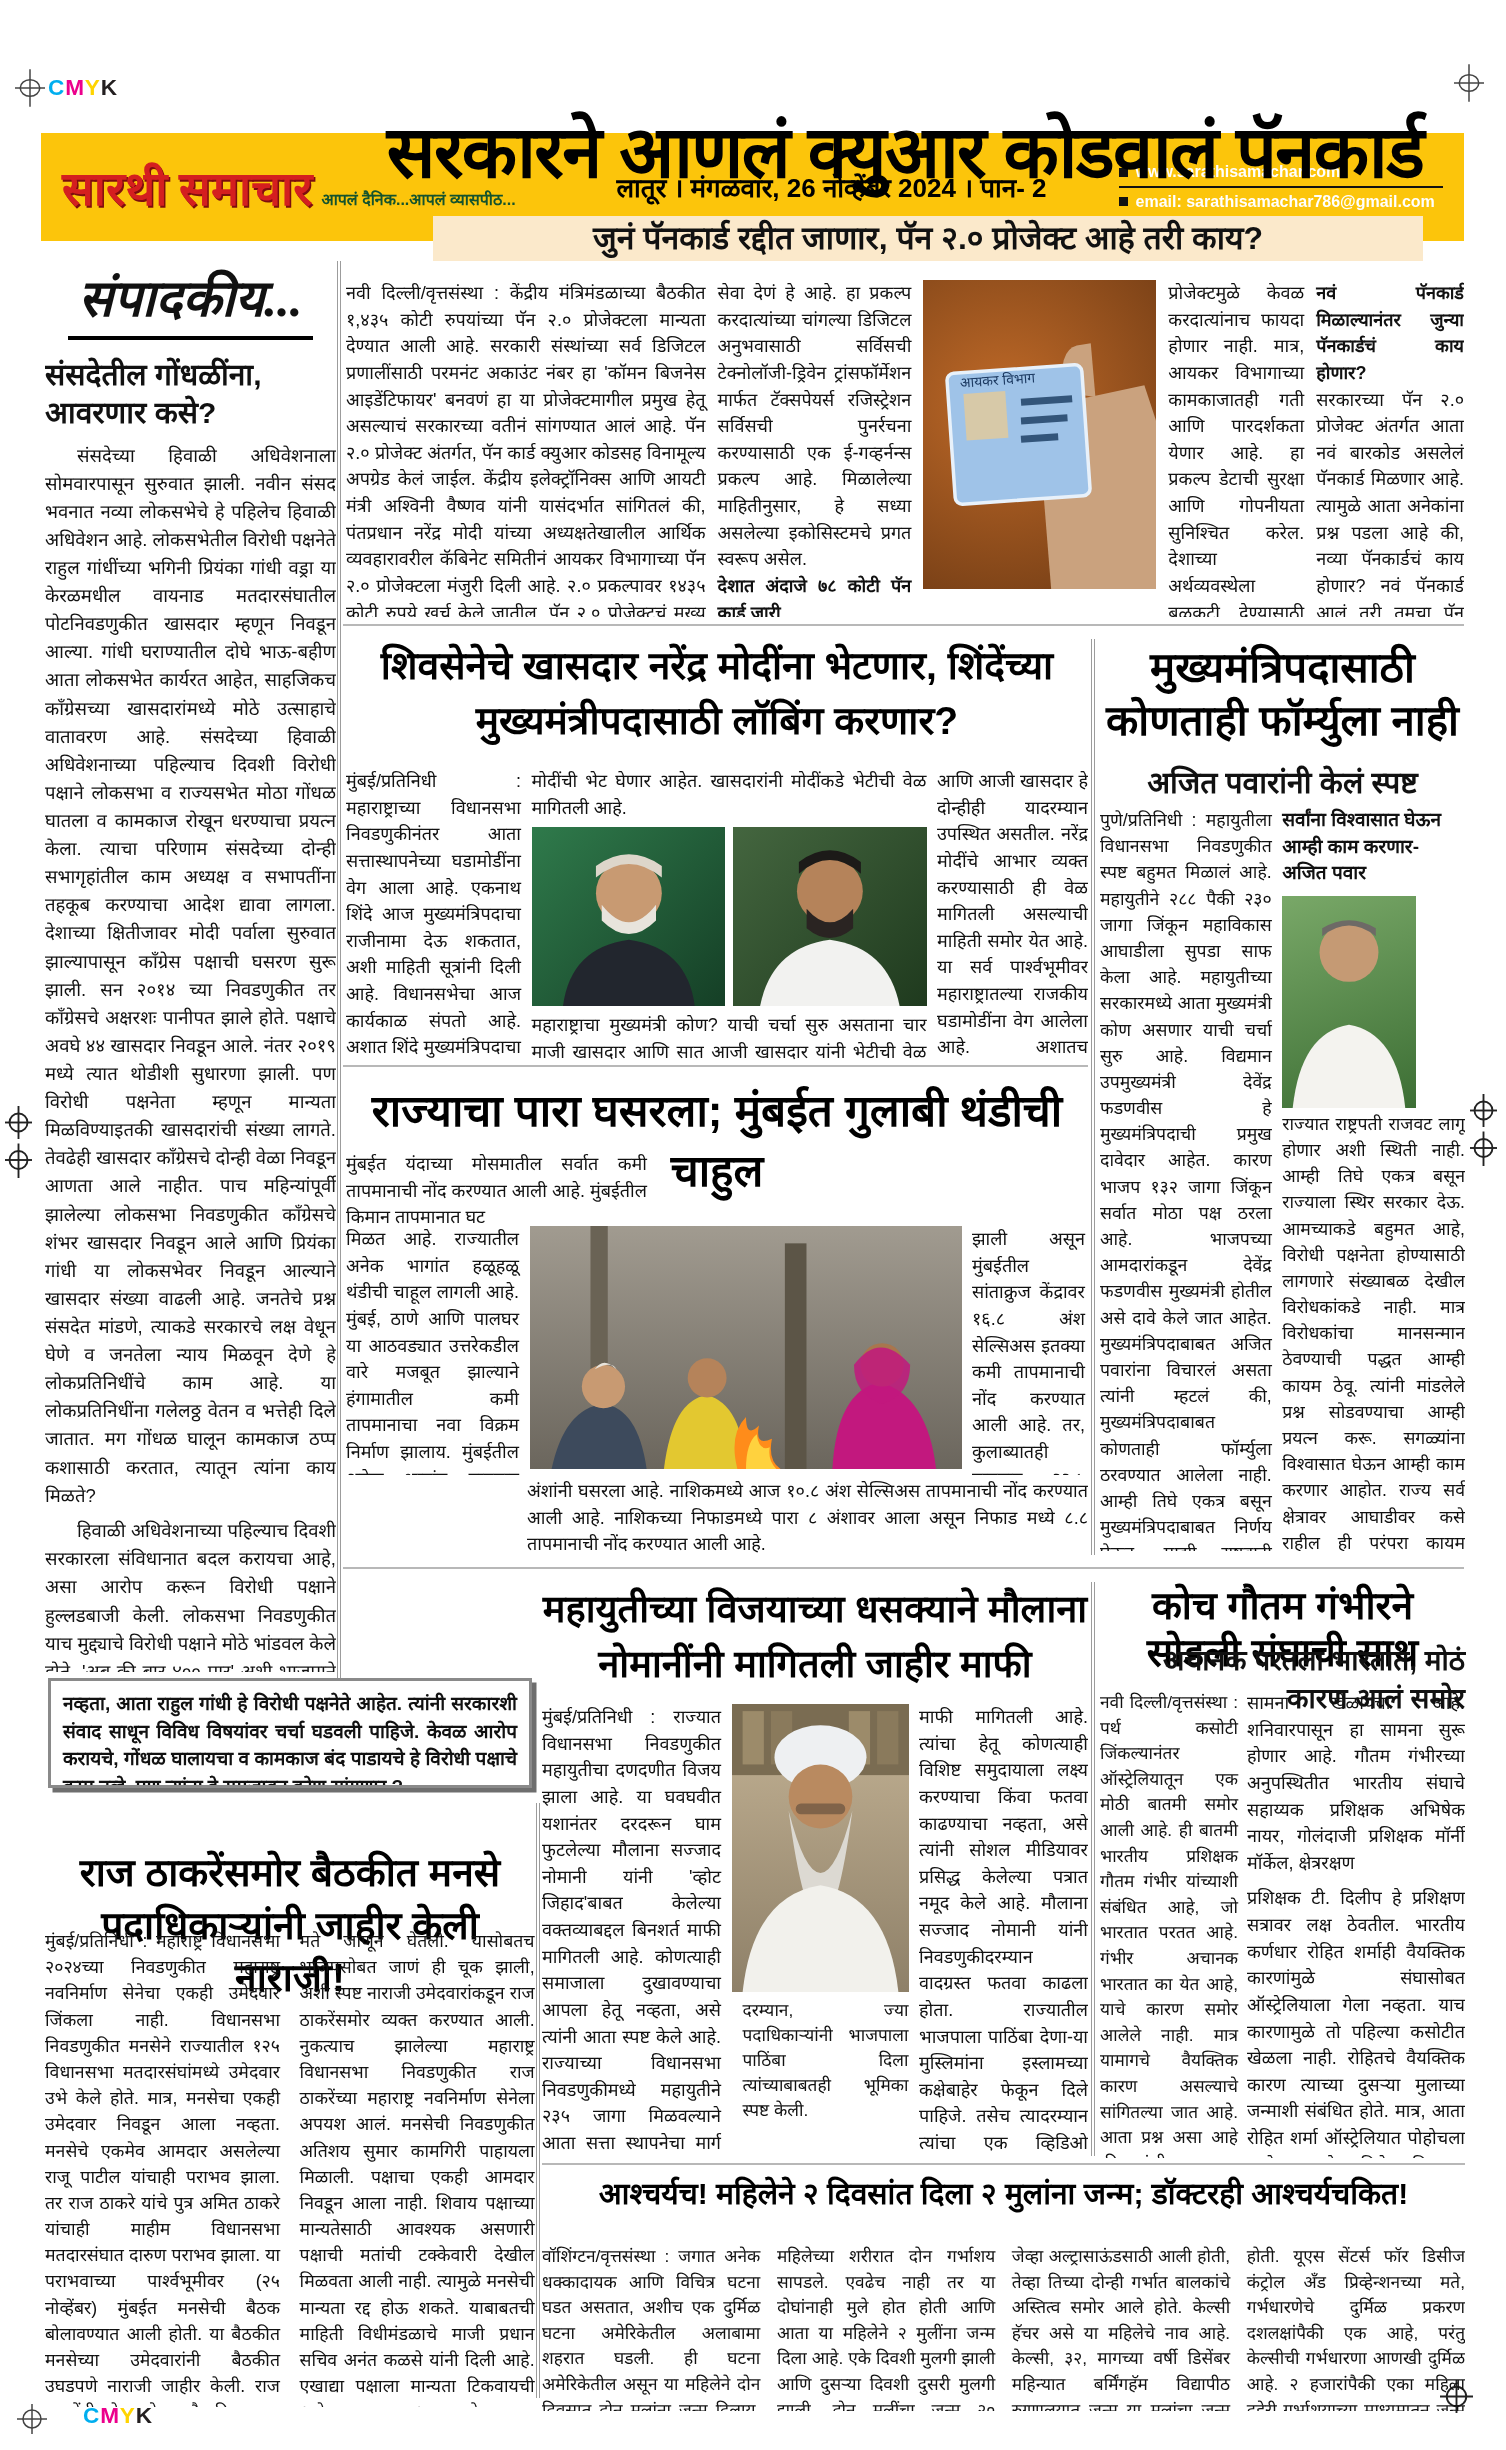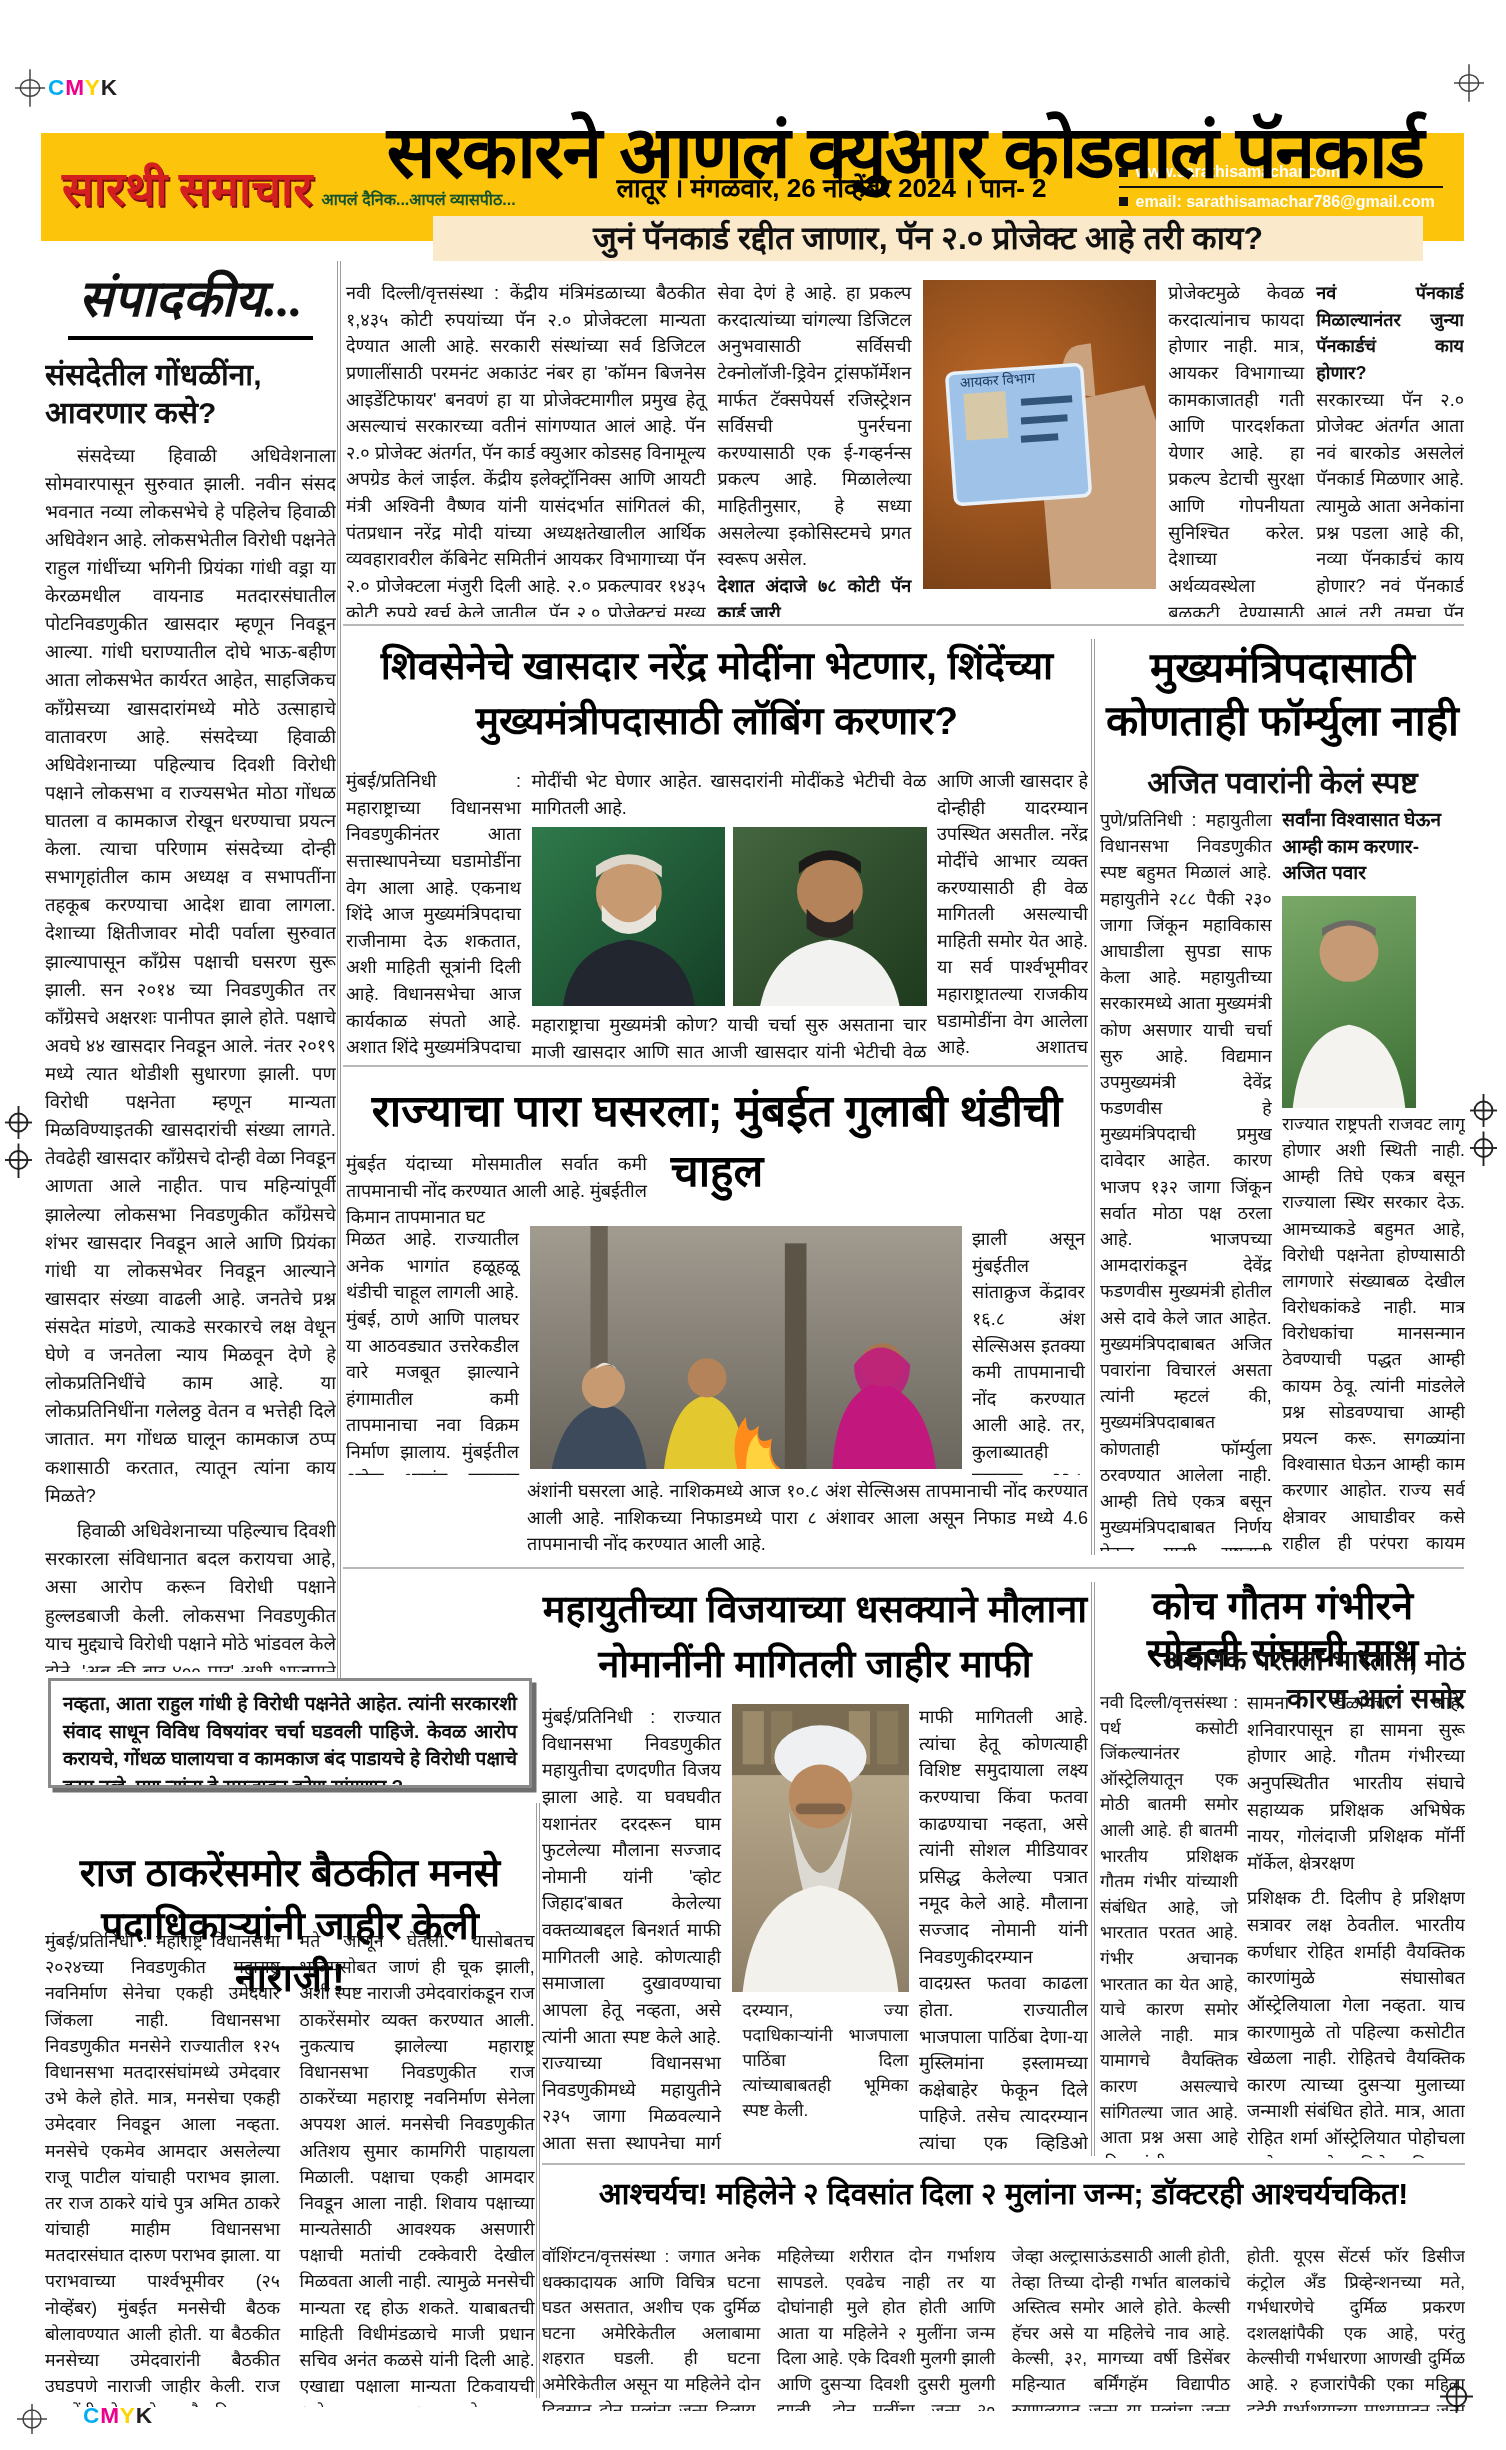--- a/index.html
+++ b/index.html
@@ -305,21 +305,21 @@
         <circle cx="82" cy="70" r="9" fill="#b5835a"></circle>
         <path d="M140 112 Q142 76 162 72 Q184 78 188 112 Z" fill="#c2187e"></path>
         <circle cx="163" cy="64" r="10" fill="#a8764e"></circle>
         <path d="M150 64 Q162 48 176 64 Q176 78 163 82 Q150 78 150 64 Z" fill="#c2187e" opacity="0.85"></path>
         <path d="M96 112 Q92 96 100 88 Q100 98 106 92 Q104 102 112 98 Q110 108 116 112 Z" fill="#ff8c1a"></path>
         <path d="M100 112 Q100 100 105 96 Q106 104 111 102 Q110 108 114 112 Z" fill="#ffd23e"></path>
       </svg>
     </div>
     <div class="w-c3 bodytext" data-name="weather-column-3">झाली असून मुंबईतील सांताक्रुज केंद्रावर १६.८ अंश सेल्सिअस इतक्या कमी तापमानाची नोंद करण्यात आली आहे. तर, कुलाब्यातही तापमान २२.५ अंश सेल्सिअस इतकं नोंदवलं गेलंय. मुंबईपाठोपाठ नाशिक आणि निफाडचा पारा दोन</div>
   </div>
-  <div class="abs w-bottom bodytext" data-name="weather-bottom">अंशांनी घसरला आहे. नाशिकमध्ये आज १०.८ अंश सेल्सिअस तापमानाची नोंद करण्यात आली आहे. नाशिकच्या निफाडमध्ये पारा ८ अंशावर आला असून निफाड मध्ये 4.6 तापमानाची नोंद करण्यात आली आहे.</div>
+  <div class="abs w-bottom bodytext" data-name="weather-bottom">अंशांनी घसरला आहे. नाशिकमध्ये आज १०.८ अंश सेल्सिअस तापमानाची नोंद करण्यात आली आहे. नाशिकच्या निफाडमध्ये पारा ८ अंशावर आला असून निफाड मध्ये ८.८ तापमानाची नोंद करण्यात आली आहे.</div>
 
   <div class="abs headline m-head" data-name="maulana-headline">महायुतीच्या विजयाच्या धसक्याने मौलाना नोमानींनी मागितली जाहीर माफी</div>
   <div class="abs m-body" data-name="maulana-body">
     <div class="m-c1 bodytext" data-name="maulana-column-1">मुंबई/प्रतिनिधी : राज्यात विधानसभा निवडणुकीत महायुतीचा दणदणीत विजय झाला आहे. या घवघवीत यशानंतर दरदरून घाम फुटलेल्या मौलाना सज्जाद नोमानी यांनी 'व्होट जिहाद'बाबत केलेल्या वक्तव्याबद्दल बिनशर्त माफी मागितली आहे. कोणत्याही समाजाला दुखावण्याचा आपला हेतू नव्हता, असे त्यांनी आता स्पष्ट केले आहे. राज्याच्या विधानसभा निवडणुकीमध्ये महायुतीने २३५ जागा मिळवल्याने आता सत्ता स्थापनेचा मार्ग मोकळा झाला आहे. एकट्या भाजपाने एकूण १३२ जागा जिंकल्या आहेत. यंदाच्या निवडणुकीमध्ये लव्ह जिहाद आणि व्होट जिहाद हे मुद्दे गाजले. तसेच हा मुद्दा चांगलाच तापला. सज्जाद नोमानींनी मते देणा-या मुस्लिमांमध्ये स्वत:चे नाव धरले होता. मात्र आता निकालानंतर नरमले.</div>
     <div class="m-mid" data-name="maulana-photo-column">
       <div class="photo ph-maulana" data-name="maulana-photo">
         <svg viewBox="0 0 100 162" preserveAspectRatio="none">
           <rect x="0" y="0" width="100" height="40" fill="#7a6c52"></rect>
           <rect x="6" y="4" width="12" height="30" fill="#9c8b6a"></rect>
             <rect x="22" y="4" width="12" height="30" fill="#8a7a5c"></rect>

